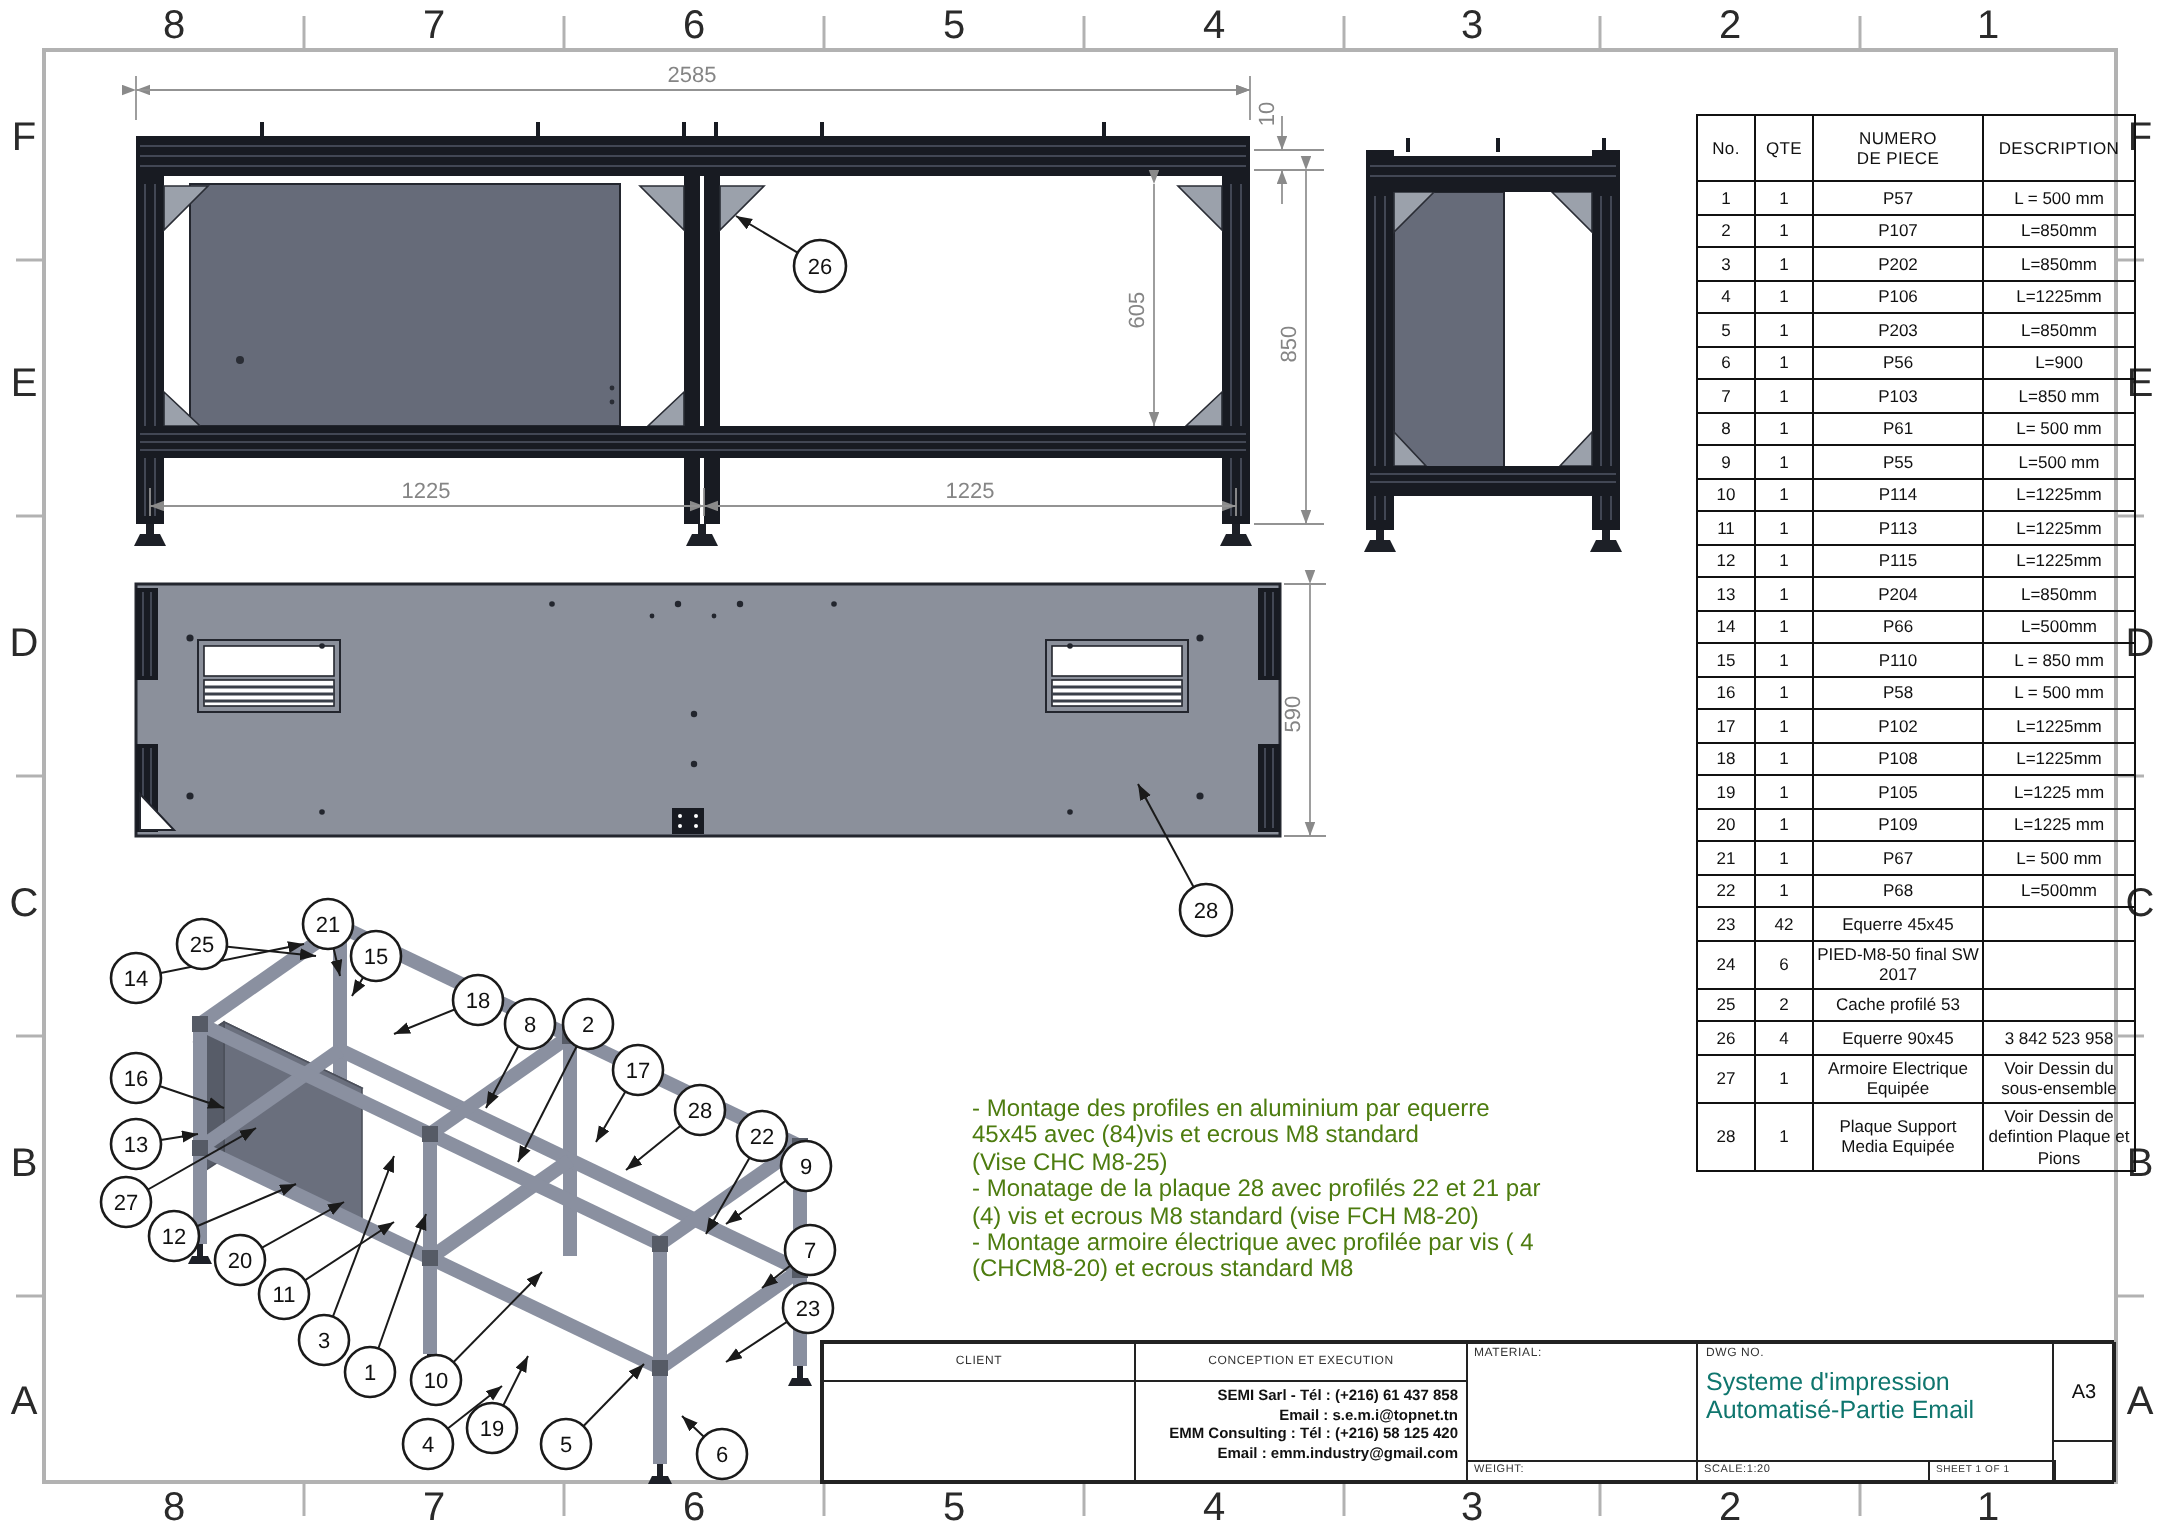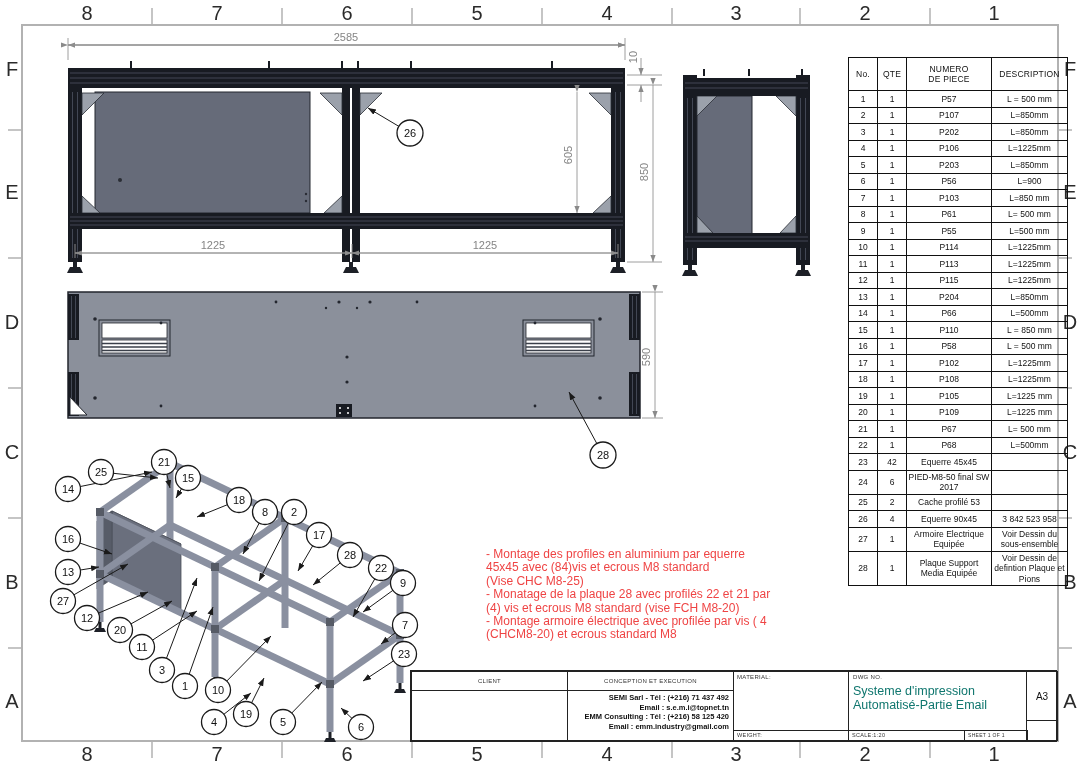--- a/index.html
+++ b/index.html
@@ -17,21 +17,21 @@
   .dimtxt{fill:#858585;font-size:11px;font-family:"Liberation Sans",sans-serif;}
   .bal line{stroke:#1a1a1a;stroke-width:1;}
   .bal circle{fill:#fff;stroke:#1a1a1a;stroke-width:1.3;}
   .bal text{fill:#111;font-size:11px;text-anchor:middle;font-family:"Liberation Sans",sans-serif;}
   .iso{stroke:#8a90a0;stroke-width:7;fill:none;}
   .joint{fill:#565b66;}
   .plate{fill:#8b909b;stroke:#23262e;stroke-width:1.5;}
   .foot{fill:#1d2027;}
   .tick{stroke:#b2b2b2;stroke-width:1.5;}
   
-  .notes{position:absolute;left:486px;top:548px;width:336px;font-size:12px;line-height:13.4px;color:#ef4444;}
+  .notes{position:absolute;left:486px;top:548px;width:336px;font-size:12px;line-height:13.4px;color:#4d7c0f;}
   
   .bom{position:absolute;left:848px;top:57px;width:207px;border-collapse:collapse;
        font-size:8.5px;color:#111;table-layout:fixed;}
   .bom th,.bom td{border:1px solid #111;text-align:center;vertical-align:middle;
        padding:1px 1px;line-height:10.5px;overflow:hidden;}
   .bom th{height:30px;font-weight:normal;white-space:pre-line;letter-spacing:.2px;}
   .bom td{height:13.5px;}
   .bom{border:1.5px solid #111;padding-left:20px;}
   .c-no{width:26px;}.c-qte{width:26px;}.c-num{width:82px;}.c-desc{width:73px;}
   
@@ -691,21 +691,21 @@
       </tbody>
   </table>
 
   <div class="tb">
     <div class="cell tb-client">
       <div class="tb-hdr lbl">CLIENT</div>
     </div>
     <div class="cell tb-conc">
       <div class="tb-hdr lbl">CONCEPTION ET EXECUTION</div>
       <div class="company">
-        <div>SEMI Sarl - Tél : (+216) 71 437 492</div>
+        <div>SEMI Sarl - Tél : (+216) 61 437 858</div>
         <div>Email : s.e.m.i@topnet.tn</div>
         <div>EMM Consulting : Tél : (+216) 58 125 420</div>
         <div>Email : emm.industry@gmail.com</div>
       </div>
     </div>
     <div class="cell tb-mat lbl">MATERIAL:</div>
     <div class="cell tb-weight lbl" style="font-size:5.5px">WEIGHT:</div>
     <div class="cell tb-dwg">
       <div class="lbl">DWG NO.</div>
       <div class="dwg-title">

